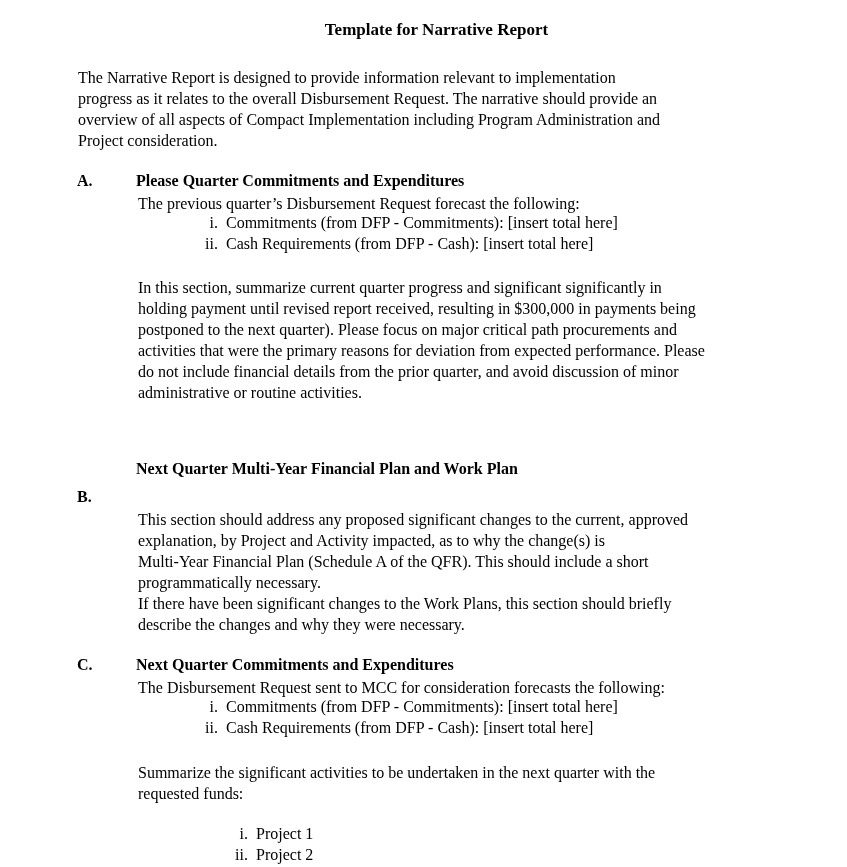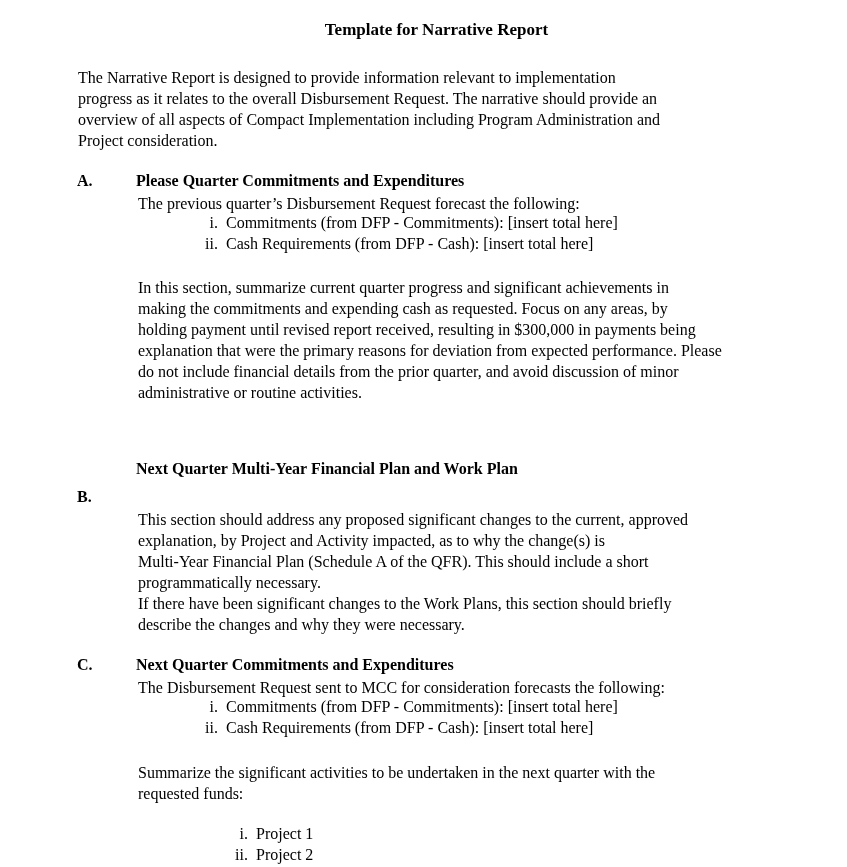--- a/index.html
+++ b/index.html
@@ -78,24 +78,24 @@
   <div class="li" style="top:212px; left:226px;">
     <span class="num">i.</span>
     <span>Commitments (from DFP - Commitments): [insert total here]</span>
   </div>
   <div class="li" style="top:233px; left:226px;">
     <span class="num">ii.</span>
     <span>Cash Requirements (from DFP - Cash): [insert total here]</span>
   </div>
 
   <div class="para" style="top:275px; left:136px;">
-    <span class="line">In this section, summarize current quarter progress and significant achievements in</span>
-    <span class="line">making the commitments and expending cash as requested.  Focus on any areas, by</span>
+    <span class="line">In this section, summarize current quarter progress and significant significantly in</span>
     <span class="line">holding payment until revised report received, resulting in $300,000 in payments being</span>
-    <span class="line">explanation that were the primary reasons for deviation from expected performance. Please</span>
+    <span class="line">postponed to the next quarter). Please focus on major critical path procurements and</span>
+    <span class="line">activities that were the primary reasons for deviation from expected performance. Please</span>
     <span class="line">do not include financial details from the prior quarter, and avoid discussion of minor</span>
     <span class="line">administrative or routine activities.</span>
   </div>
 </div>
 
 <div>
   <div class="sec-letter" style="top:486px;">B.</div>
   <div class="sec-head" style="top:458px;">Next Quarter Multi-Year Financial Plan and Work Plan</div>
   <div class="para" style="top:507px; left:136px;">
     <span class="line">This section should address any proposed significant changes to the current, approved</span>

